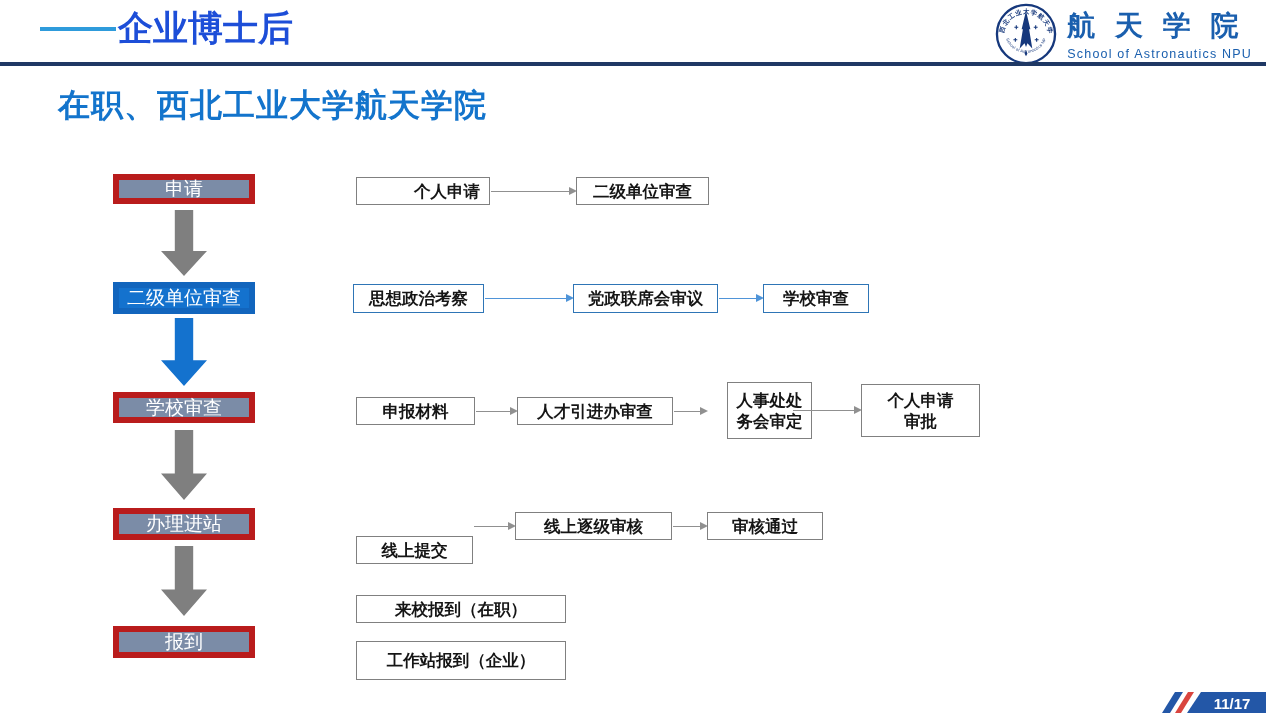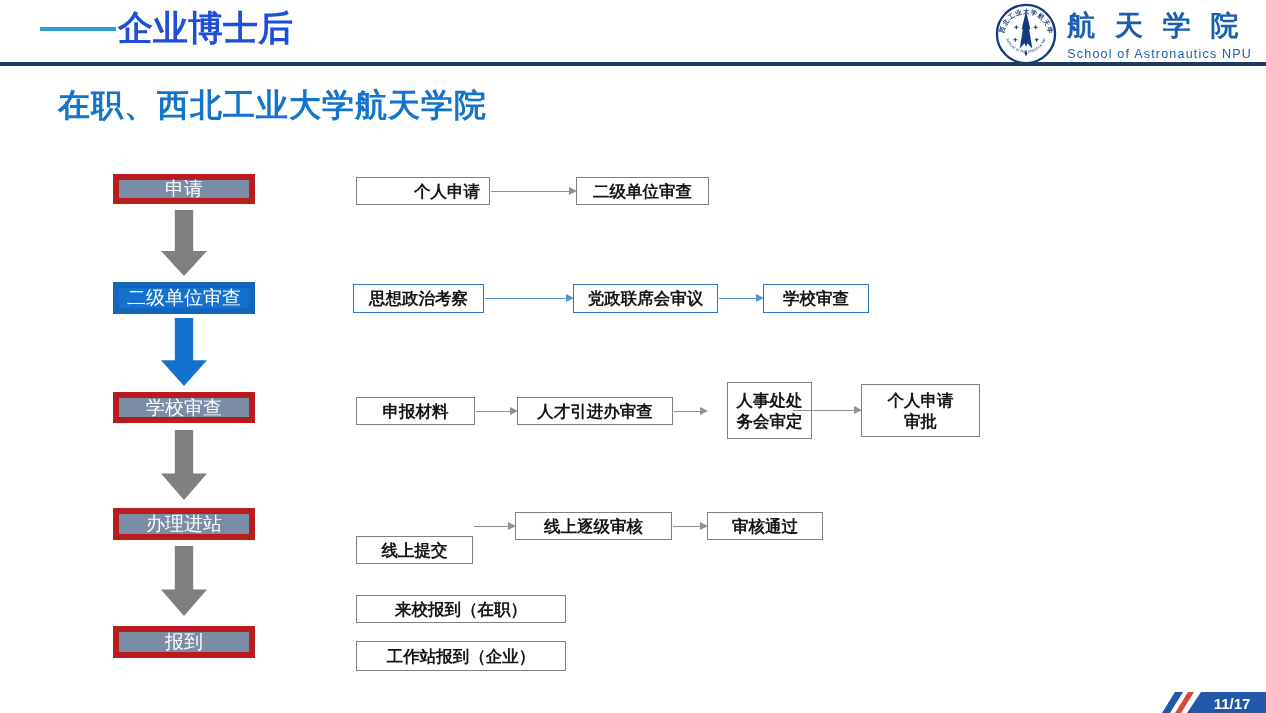--- a/index.html
+++ b/index.html
@@ -113,21 +113,21 @@
     <span>审批</span>
   </div>
 
   <div class="fbox" style="left:356px;top:536px;width:117px;height:28px;">线上提交</div>
   <div class="harrow" style="left:474px;top:526px;width:40px;"></div>
   <div class="fbox" style="left:515px;top:512px;width:157px;height:28px;">线上逐级审核</div>
   <div class="harrow" style="left:673px;top:526px;width:33px;"></div>
   <div class="fbox" style="left:707px;top:512px;width:116px;height:28px;">审核通过</div>
 
   <div class="fbox" style="left:356px;top:595px;width:210px;height:28px;">来校报到（在职）</div>
-  <div class="fbox" style="left:356px;top:641px;width:210px;height:30px;">工作站报到（企业）</div>
+  <div class="fbox" style="left:356px;top:641px;width:210px;height:39px;">工作站报到（企业）</div>
 
   <svg class="page-badge" viewBox="0 0 106 21">
     <polygon points="2,21 15,0 23,0 10,21" fill="#2357A7"></polygon>
     <polygon points="15,21 28,0 34,0 21,21" fill="#D9453F"></polygon>
     <polygon points="27,21 41,0 106,0 106,21" fill="#2357A7"></polygon>
     <text x="72" y="16.5" text-anchor="middle" font-size="15" font-weight="bold" fill="#ffffff">11/17</text>
   </svg>
 
 </div>
 

